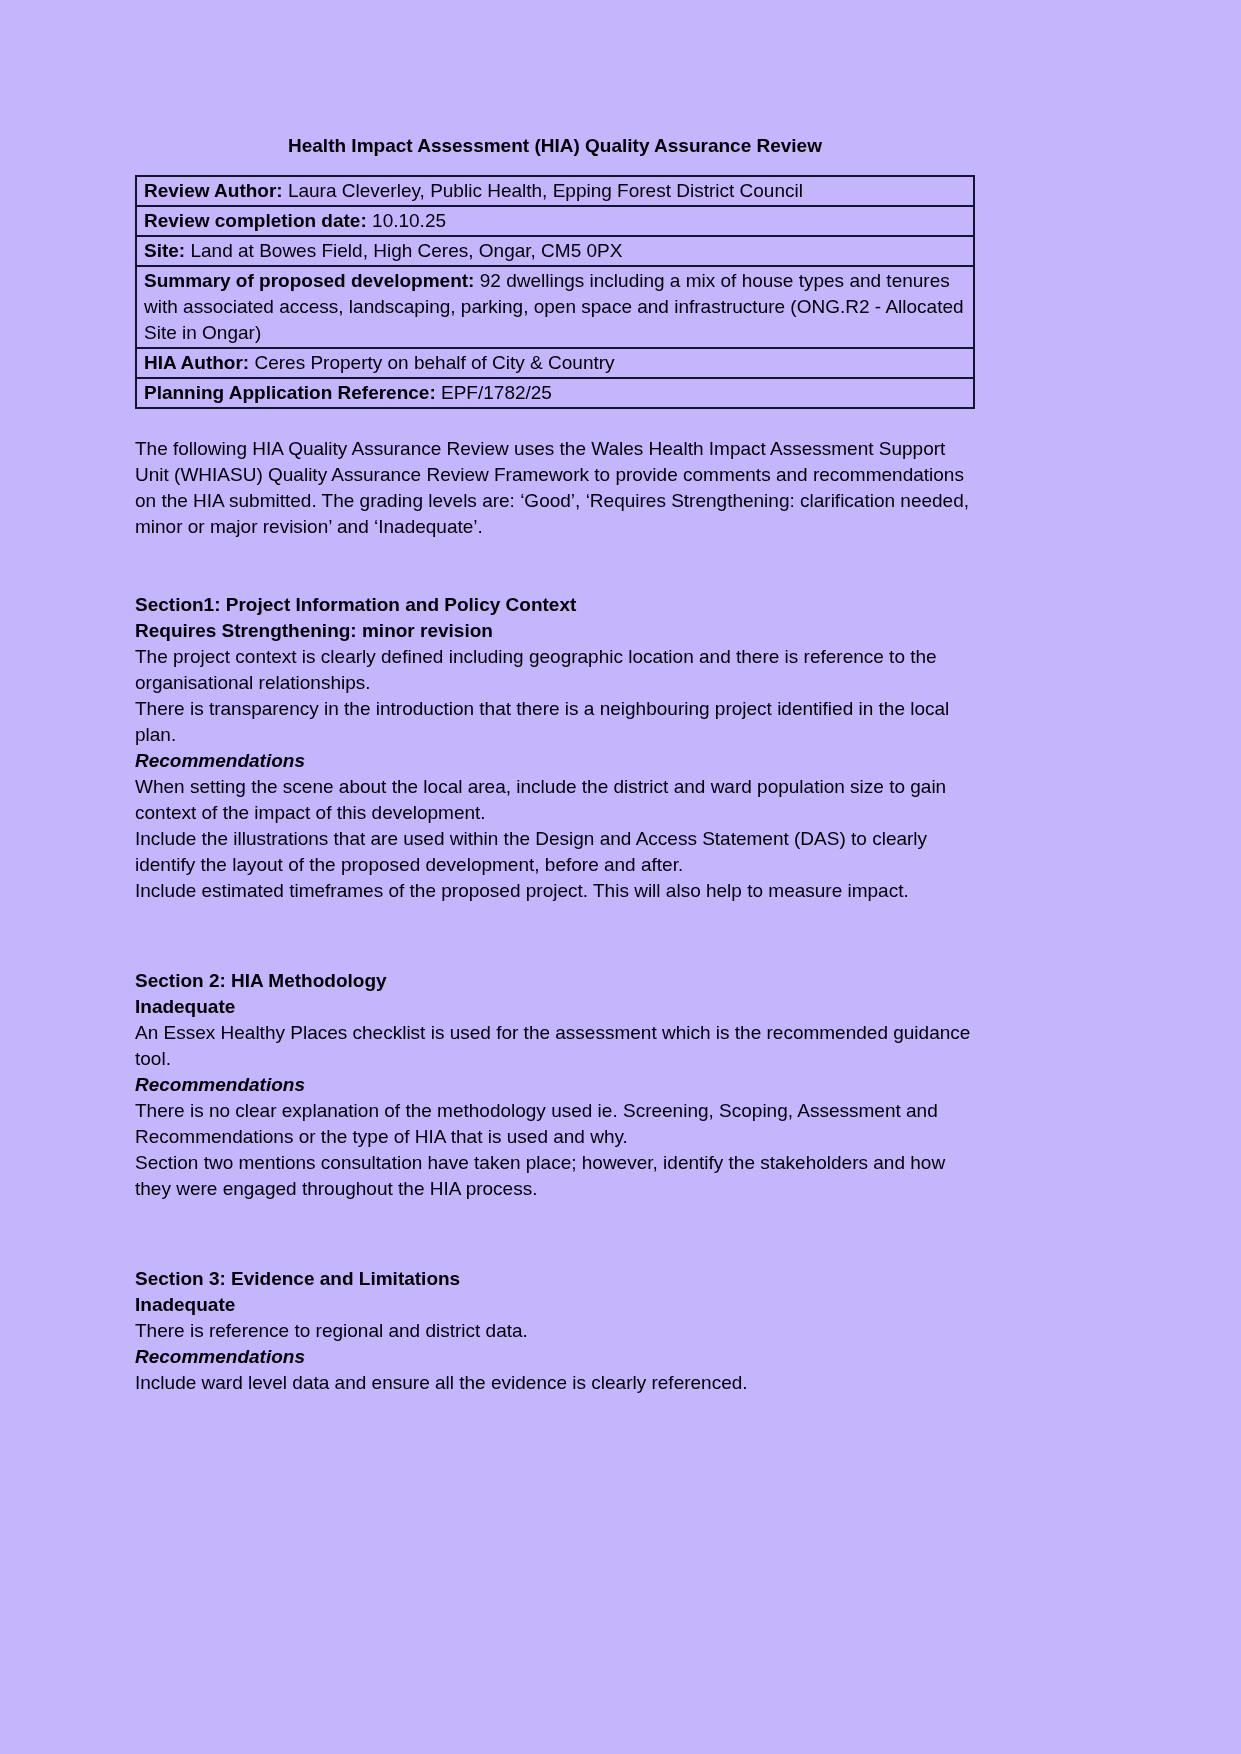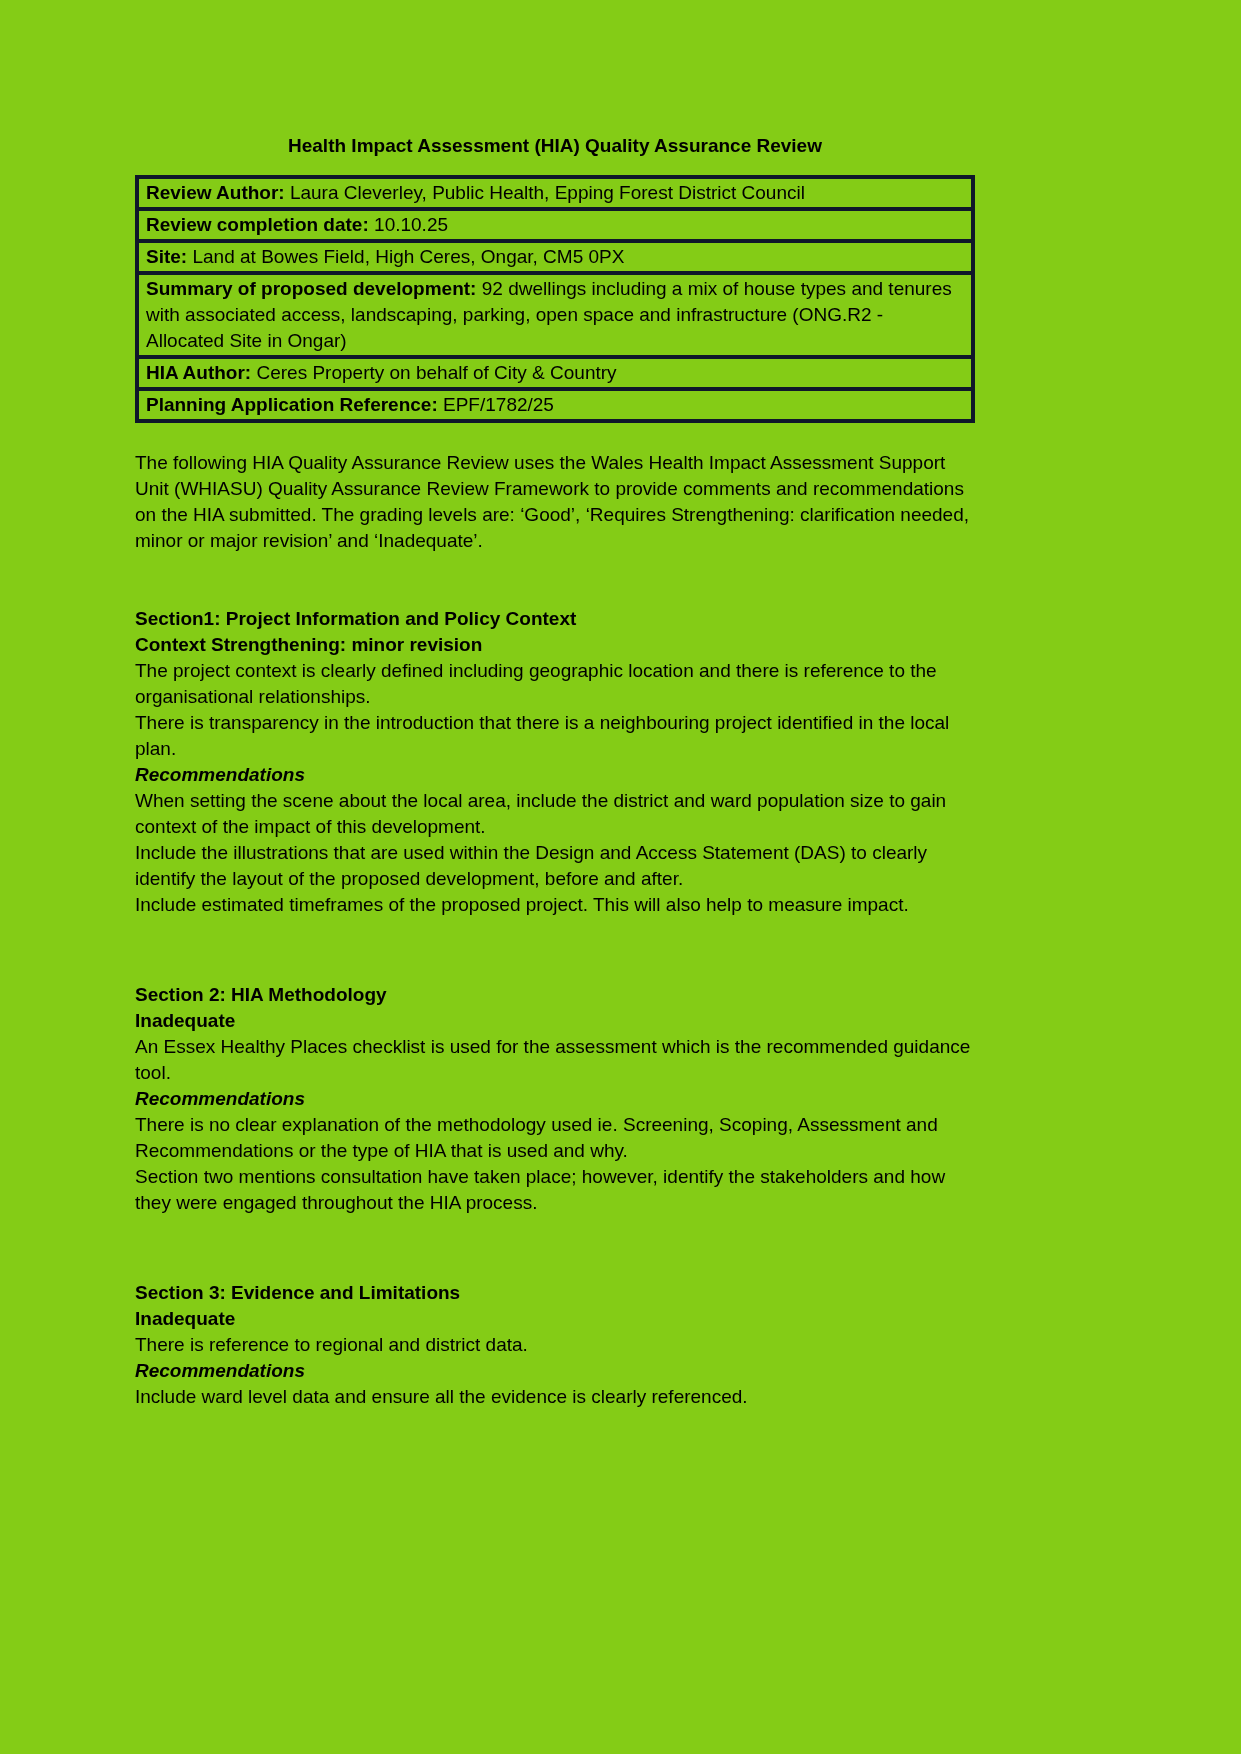--- a/index.html
+++ b/index.html
@@ -5,42 +5,42 @@
   * { box-sizing: border-box; }
   html, body {
     margin: 0;
     padding: 0;
     background: #ffffff;
   }
   .page {
     position: relative;
     width: 1241px;
     height: 1754px;
-    background: #84cc16;
+    background: #c4b5fd;
     color: #000000;
     font-family: "Liberation Sans", sans-serif;
     font-size: 19px;
     line-height: 26px;
     padding: 133px 266px 0 135px;
     overflow: hidden;
   }
   .doc-title {
     font-size: 19px;
     line-height: 26px;
     font-weight: bold;
     text-align: center;
     margin: 0 0 16px 0;
   }
   table.info-table {
     width: 100%;
     border-collapse: collapse;
     table-layout: fixed;
   }
   table.info-table td {
-    border: 4px solid #0f172a;
+    border: 2px solid #0f172a;
     padding: 1px 7px;
     vertical-align: top;
   }
   .field-label {
     font-weight: bold;
   }
   p { margin: 0; }
   .intro {
     margin-top: 27px;
   }
@@ -105,21 +105,21 @@
           <span>EPF/1782/25</span>
         </td>
       </tr>
     </tbody>
   </table>
 
   <p class="intro">The following HIA Quality Assurance Review uses the Wales Health Impact Assessment Support Unit (WHIASU) Quality Assurance Review Framework to provide comments and recommendations on the HIA submitted. The grading levels are: ‘Good’, ‘Requires Strengthening: clarification needed, minor or major revision’ and ‘Inadequate’.</p>
 
   <section class="section first">
     <p class="section-heading">Section1: Project Information and Policy Context</p>
-    <p class="section-grade">Context Strengthening: minor revision</p>
+    <p class="section-grade">Requires Strengthening: minor revision</p>
     <p>The project context is clearly defined including geographic location and there is reference to the organisational relationships.</p>
     <p>There is transparency in the introduction that there is a neighbouring project identified in the local plan.</p>
     <p class="rec-heading">Recommendations</p>
     <p>When setting the scene about the local area, include the district and ward population size to gain context of the impact of this development.</p>
     <p>Include the illustrations that are used within the Design and Access Statement (DAS) to clearly identify the layout of the proposed development, before and after.</p>
     <p>Include estimated timeframes of the proposed project. This will also help to measure impact.</p>
   </section>
 
   <section class="section">
     <p class="section-heading">Section 2: HIA Methodology</p>

